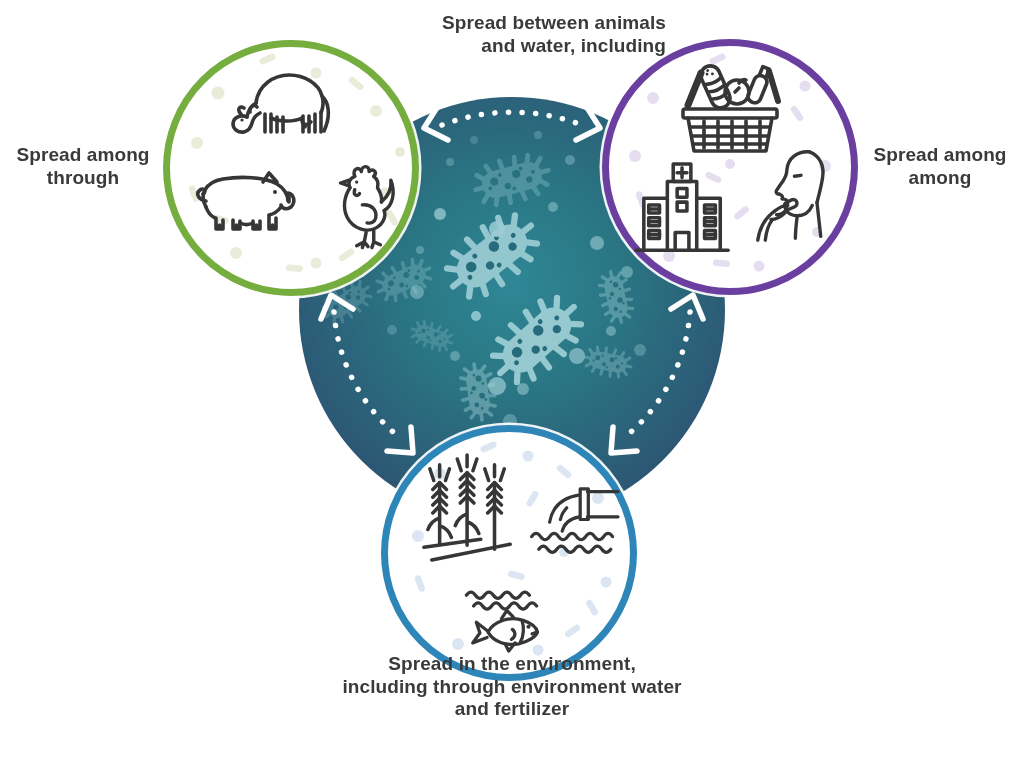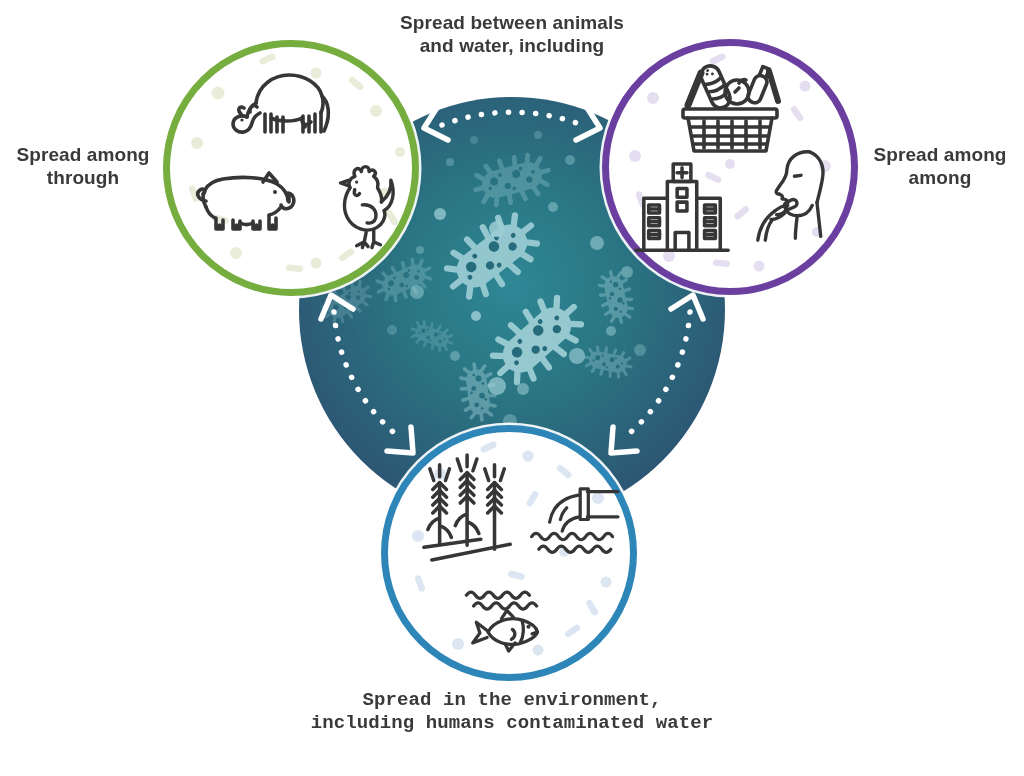--- a/index.html
+++ b/index.html
@@ -14,24 +14,24 @@
     box-shadow:0 0 0 2.5px rgba(255,255,255,.92);
   }
   .node-animals{left:163px;top:40px;border-color:#76ad3f;}
   .node-humans{left:602px;top:39px;border-color:#6b3fa0;}
   .node-environment{left:381px;top:425px;border-color:#2e86b8;}
   .node svg{display:block;}
   .label{
     position:absolute;text-align:center;font-weight:bold;
     font-size:19px;line-height:22.5px;color:#3a3a3a;letter-spacing:.1px;
   }
-  .label-top{left:358px;top:12px;width:308px;}
+  .label-top{left:358px;top:12px;width:308px;text-align:right;}
   .label-left{left:0px;top:144px;width:166px;}
   .label-right{left:856px;top:144px;width:168px;}
-  .label-bottom{left:300px;top:689px;width:424px;font-family:Liberation Mono, monospace;}
+  .label-bottom{left:300px;top:653px;width:424px;}
   .ic{fill:none;stroke:#363636;stroke-width:3.6;stroke-linecap:round;stroke-linejoin:round;}
   .ic .fl{fill:#363636;stroke:none;}
   .arrow{fill:none;stroke:#ffffff;stroke-width:5.5;stroke-linecap:round;stroke-linejoin:round;}
   .arrow-dots{fill:none;stroke:#ffffff;stroke-width:5.5;stroke-linecap:round;stroke-dasharray:0.1 13.5;}
 </style>
 </head>
 <body>
 
 <div class="canvas">
 
@@ -321,16 +321,17 @@
   <div class="label label-left">
     <div>Spread among</div>
     <div>through</div>
   </div>
   <div class="label label-right">
     <div>Spread among</div>
     <div>among</div>
   </div>
   <div class="label label-bottom">
     <div>Spread in the environment,</div>
-    <div>including humans contaminated water</div>
+    <div>including through environment water</div>
+    <div>and fertilizer</div>
   </div>
 
 </div>
 
 </body></html>

